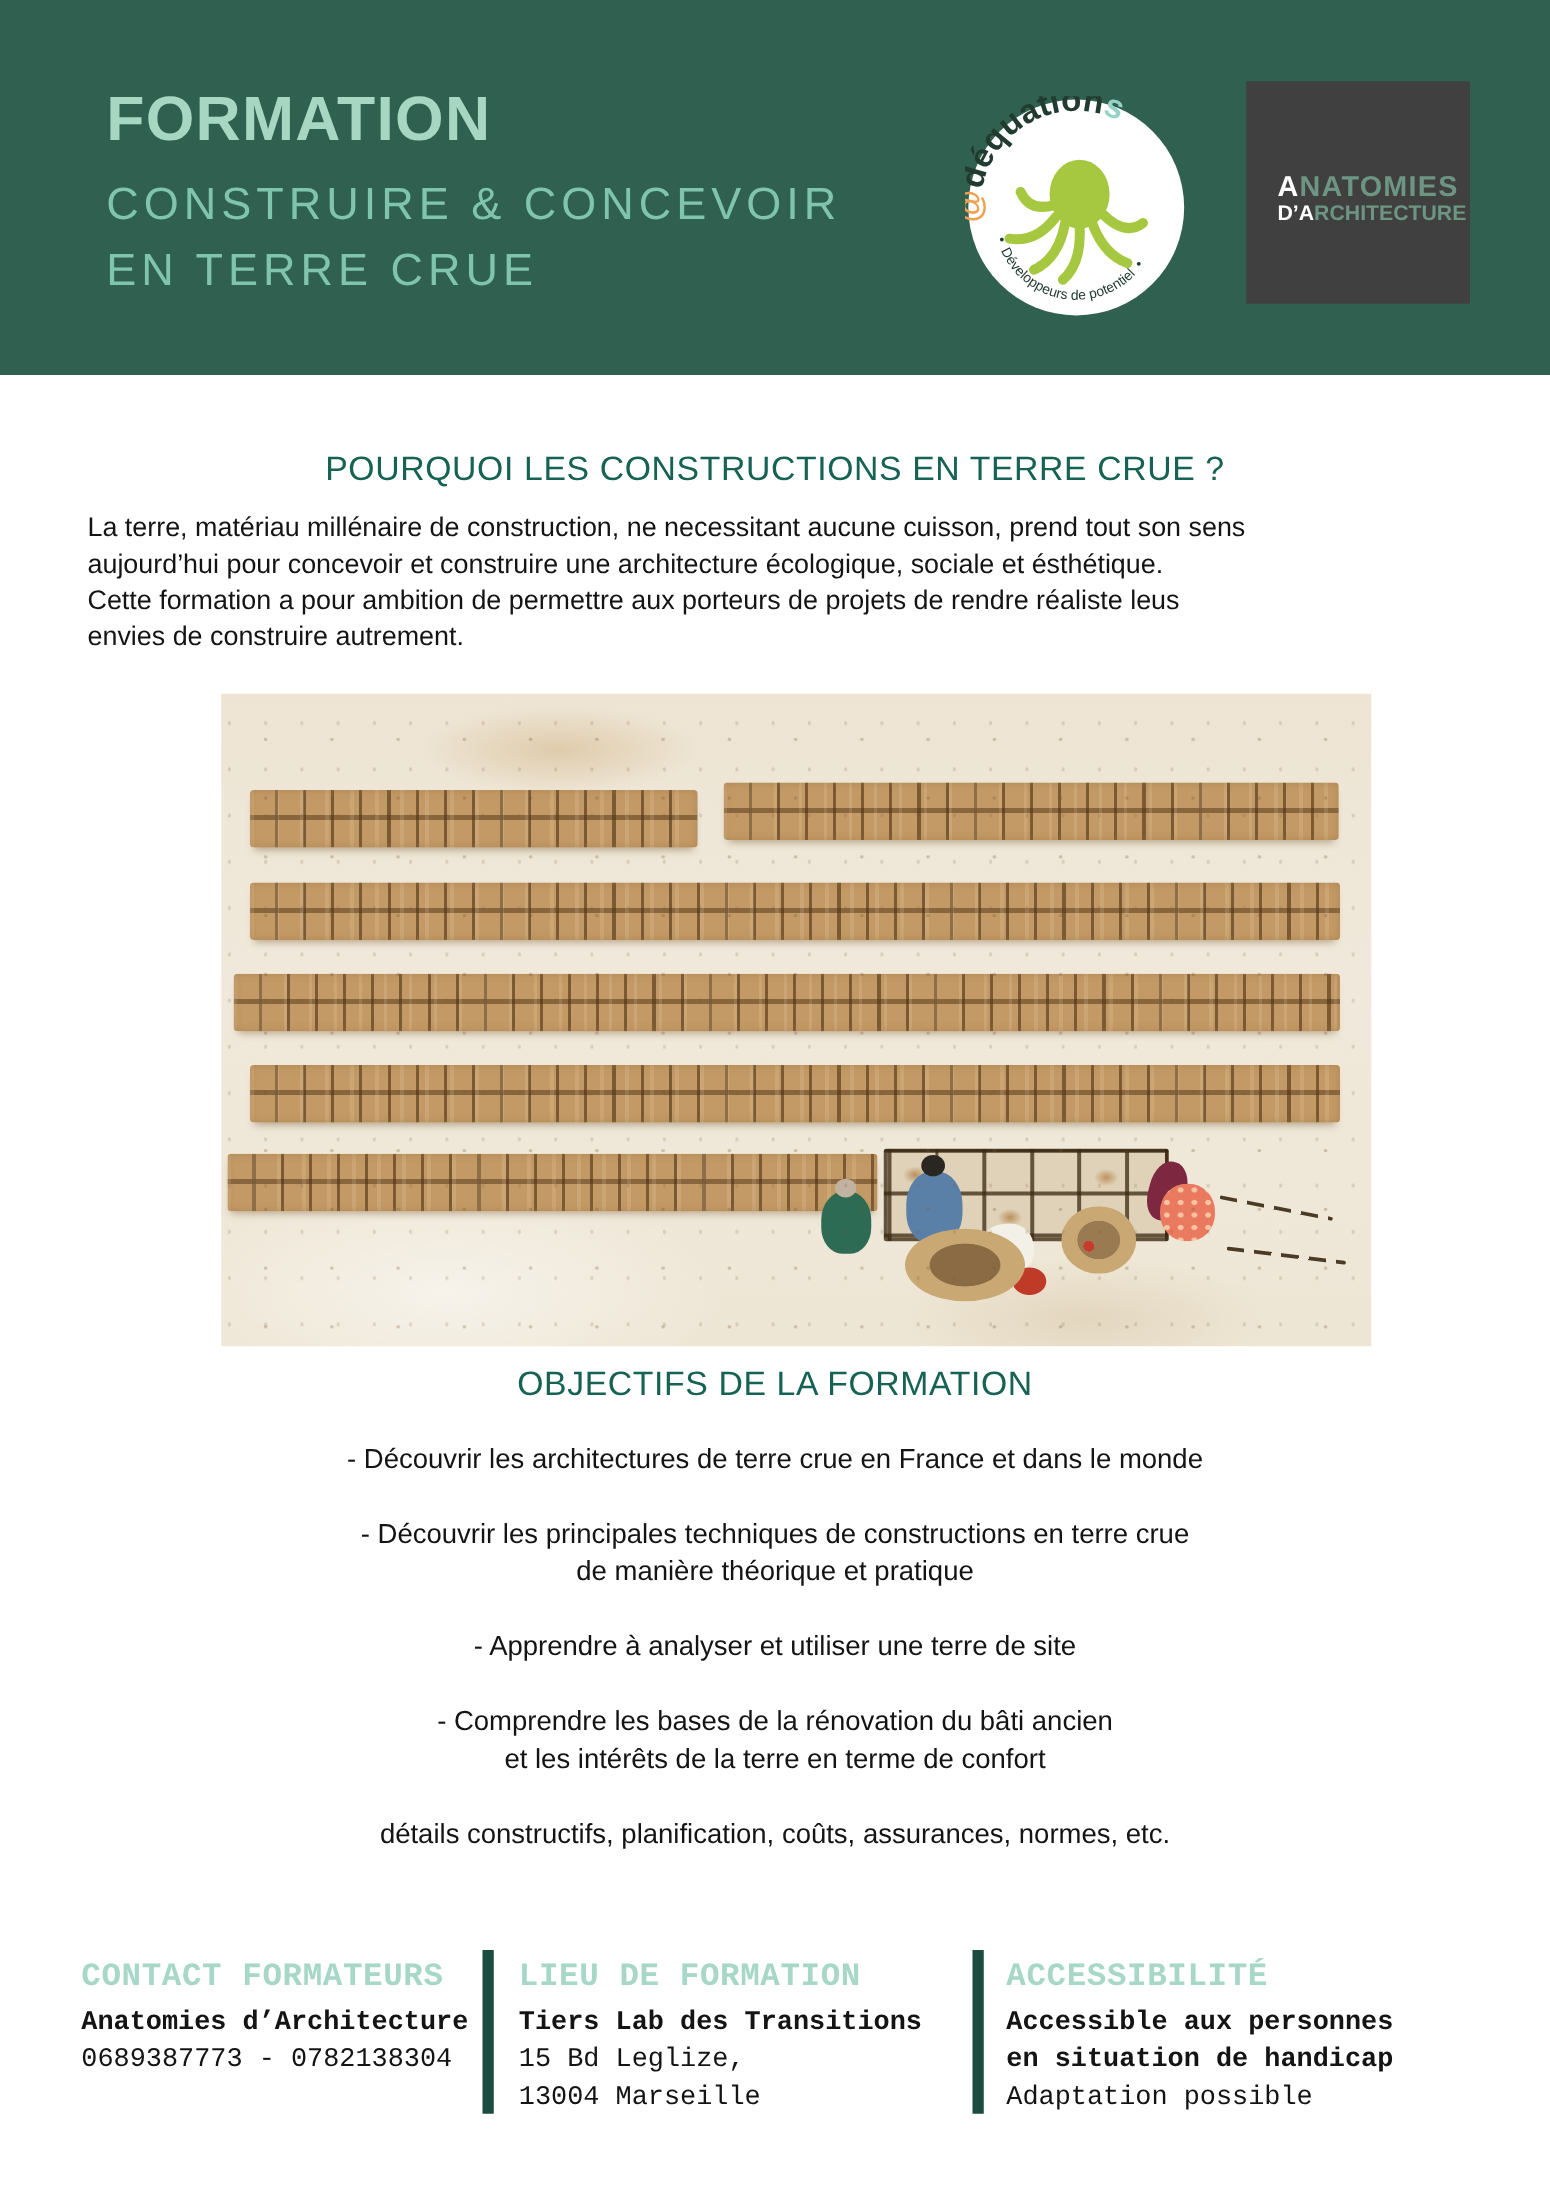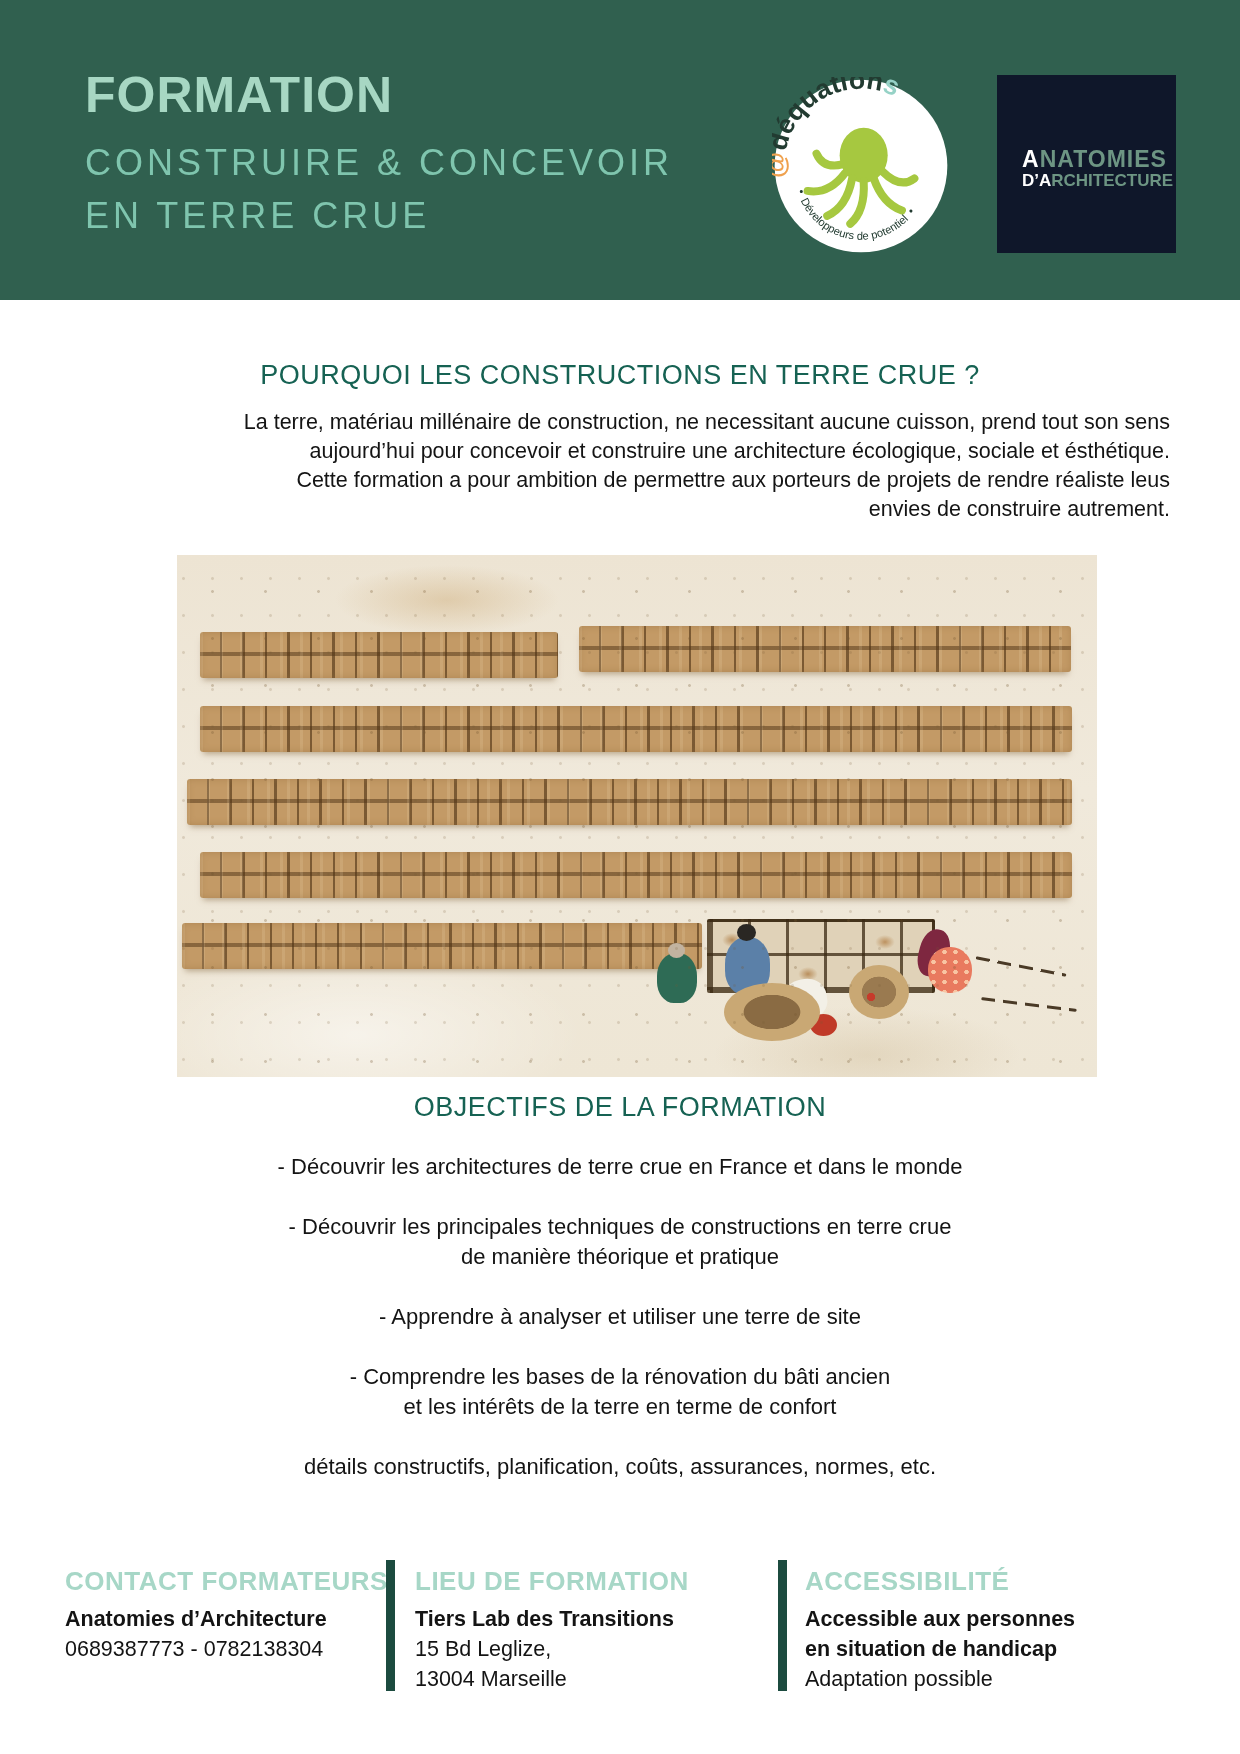--- a/index.html
+++ b/index.html
@@ -14,37 +14,37 @@
   .header { position:absolute; left:0; top:0; width:1240px; height:300px; background:#30604F; }
   .header-title-block { position:absolute; left:85px; top:70px; }
   .header-title { font-size:50px; font-weight:700; letter-spacing:1px; color:#A7D7C3; line-height:1; }
   .header-sub { margin-top:16px; font-size:36px; font-weight:400; letter-spacing:4px; color:#7FC5AE; line-height:53px; }
 
   
   .adequations-logo { position:absolute; left:772px; top:77px; width:178px; height:178px; }
   .adequations-logo svg { width:100%; height:100%; display:block; }
 
   
-  .anatomies-logo { position:absolute; left:997px; top:75px; width:179px; height:178px; background:#0f172a; }
+  .anatomies-logo { position:absolute; left:997px; top:65px; width:179px; height:178px; background:#404040; }
   .anatomies-text { position:absolute; left:25px; top:72px; font-weight:700; }
   .an-line1 { font-size:23px; letter-spacing:1px; line-height:24px; }
   .an-line2 { font-size:17px; letter-spacing:0px; line-height:20px; }
   .an-lead { color:#FFFFFF; }
   .an-rest { color:#6D9583; }
 
   
   .section-heading {
     position:absolute; left:0; width:1240px; text-align:center;
     font-size:27px; font-weight:400; letter-spacing:0.5px; color:#166253;
   }
   .why-heading { top:360px; }
   .objectives-heading { top:1092px; }
 
   
-  .why-paragraph { position:absolute; left:70px; top:408px; width:1100px; text-align:right;
+  .why-paragraph { position:absolute; left:70px; top:408px; width:1100px; text-align:left;
     font-size:21.5px; line-height:29px; color:#141414; }
 
   
   .photo {
     position:absolute; left:177px; top:555px; width:920px; height:522px; overflow:hidden;
     background:
       radial-gradient(160px 50px at 270px 45px, rgba(196,156,95,0.35), transparent 70%),
       radial-gradient(220px 70px at 690px 500px, rgba(186,158,108,0.22), transparent 70%),
       radial-gradient(300px 120px at 180px 480px, rgba(255,255,255,0.5), transparent 75%),
       linear-gradient(180deg, #EDE4D3 0%, #F0E9DB 45%, #EEE6D5 100%);
@@ -97,21 +97,21 @@
     background:repeating-linear-gradient(90deg, #4A3A26 0 14px, transparent 14px 22px); }
   .stick-1 { left:798px; top:410px; width:92px; transform:rotate(11deg); }
   .stick-2 { left:804px; top:448px; width:96px; transform:rotate(7deg); }
 
   
   .objectives-list { position:absolute; left:70px; top:1152px; width:1100px; text-align:center;
     font-size:22px; line-height:30px; color:#141414; }
   .obj-item { margin-bottom:30px; }
 
   
-  .footer-col { position:absolute; top:1566px; }
+  .footer-col { position:absolute; top:1566px;font-family:Liberation Mono, monospace; }
   .footer-col-1 { left:65px; }
   .footer-col-2 { left:415px; }
   .footer-col-3 { left:805px; }
   .footer-heading { font-size:26px; font-weight:700; letter-spacing:0.5px; color:#A7D7C7; margin-bottom:7px; }
   .footer-line { font-size:21.5px; line-height:30px; color:#141414; }
   .footer-line.bold { font-weight:700; }
   .footer-divider { position:absolute; top:1560px; width:9px; height:131px; background:#1C4B3F; }
   .footer-divider-1 { left:386px; }
   .footer-divider-2 { left:778px; }
 </style>

